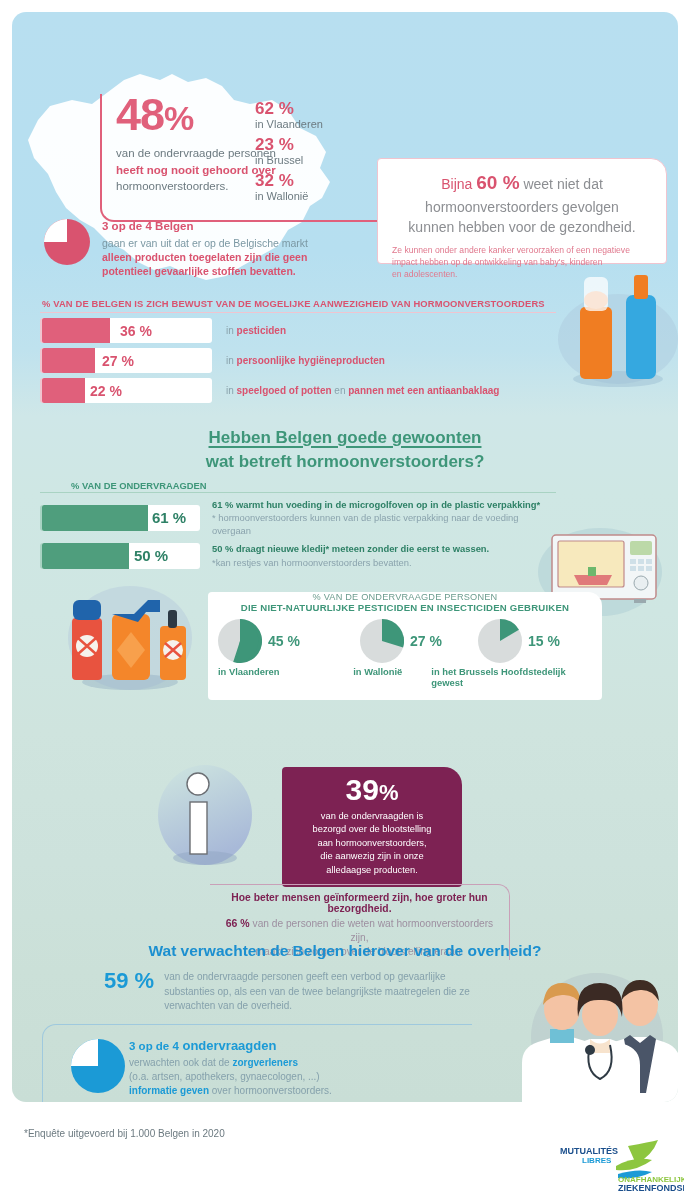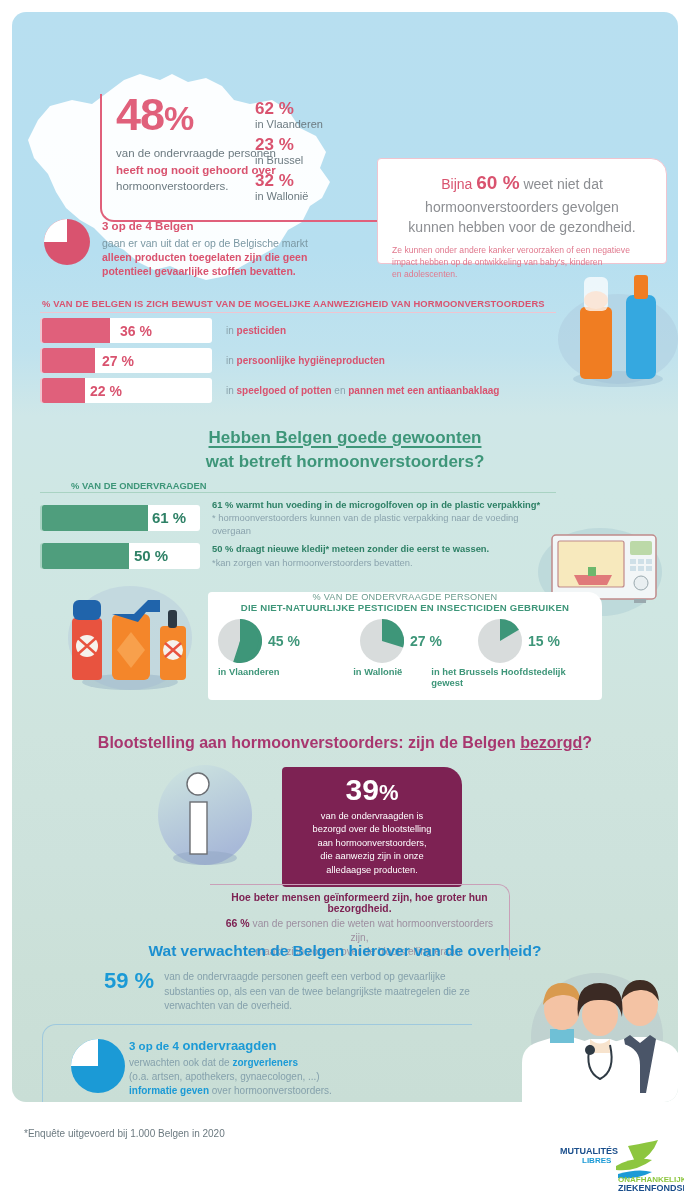--- a/index.html
+++ b/index.html
@@ -277,21 +277,21 @@
         <div class="l2">* hormoonverstoorders kunnen van de plastic verpakking naar de voeding overgaan</div>
       </div>
     </div>
     <div class="barRow">
       <div class="gBarBox">
         <div class="gBarFill" style="width:55%"></div>
         <div class="gBarVal" style="margin-left:92px">50 %</div>
       </div>
       <div class="gTxt">
         <div class="l1">50 % draagt nieuwe kledij* meteen zonder die eerst te wassen.</div>
-        <div class="l2">*kan zorgen van hormoonverstoorders bevatten.</div>
+        <div class="l2">*kan restjes van hormoonverstoorders bevatten.</div>
       </div>
     </div>
   </div>
 
   <svg class="micro" viewBox="0 0 170 105">
     <ellipse cx="88" cy="55" rx="62" ry="44" fill="#aecdd4" opacity=".5"></ellipse>
     <rect x="40" y="18" width="104" height="64" rx="4" fill="#f2f6f7" stroke="#c08a8a" stroke-width="1.5"></rect>
     <rect x="46" y="24" width="66" height="46" rx="2" fill="#f7e9bd" stroke="#c08a8a" stroke-width="1.2"></rect>
     <rect x="118" y="24" width="22" height="14" rx="2" fill="#bcd9a8"></rect>
     <g fill="#cfe0e8">
@@ -352,23 +352,20 @@
         <span class="pieVal">15 %</span>
       </div>
     </div>
     <div class="pieLabels">
       <span style="width:142px">in Vlaanderen</span>
       <span style="width:82px">in Wallonië</span>
       <span>in het Brussels Hoofdstedelijk gewest</span>
     </div>
   </div>
 
-  <div class="phead">
-    <span>Blootstelling aan hormoonverstoorders: zijn de Belgen </span><u>bezorgd</u><span>?</span>
-  </div>
 
   <svg class="infoIcon" viewBox="0 0 110 115">
     <defs>
       <linearGradient id="gi" x1="0" y1="0" x2="0.4" y2="1">
         <stop offset="0%" stop-color="#cfe6e0"></stop>
         <stop offset="100%" stop-color="#a8b9d8"></stop>
       </linearGradient>
     </defs>
     <ellipse cx="55" cy="55" rx="47" ry="50" fill="url(#gi)"></ellipse>
     <ellipse cx="55" cy="98" rx="32" ry="7" fill="#8fa3c0" opacity=".45"></ellipse>

